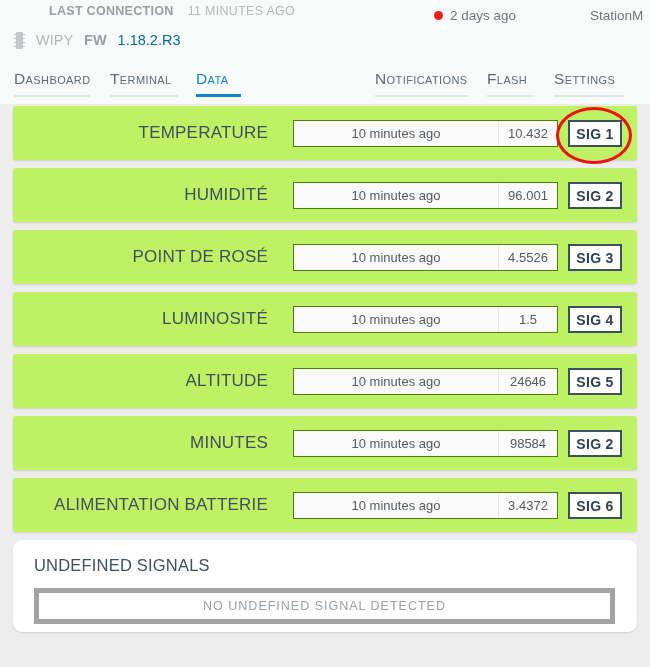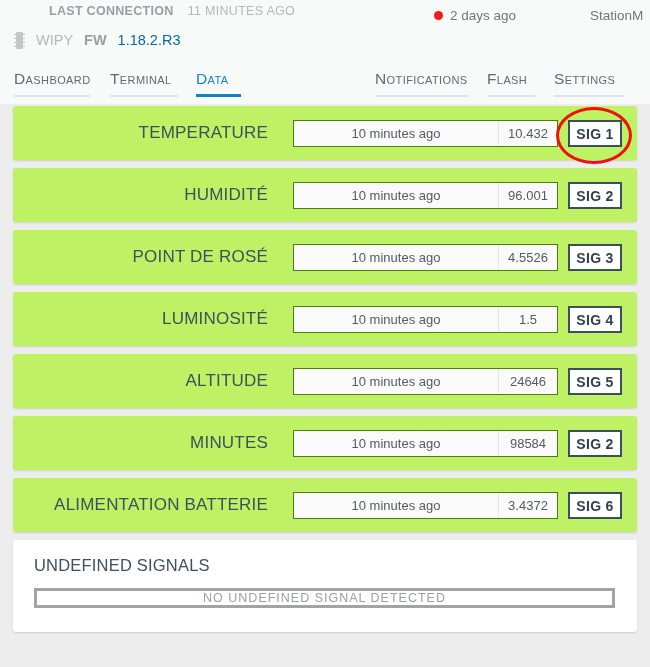--- a/index.html
+++ b/index.html
@@ -95,30 +95,30 @@
   .sig-badge {
     position: absolute; left: 555px; top: 14px; width: 54px; height: 27px;
     background: #ffffff; border: 2px solid #3c4f5e;
     display: flex; align-items: center; justify-content: center;
     font-size: 14px; font-weight: bold; color: #2f4150; letter-spacing: .3px;
   }
 
   
   .undef-card {
     position: relative; margin: 0 13px; height: 92px;
-    background: #ffffff; border-radius: 3px;
+    background: #ffffff; border-radius: 9px;
     box-shadow: 0 1px 2px rgba(0,0,0,.13);
   }
   .undef-title {
     position: absolute; left: 21px; top: 16px;
     font-size: 16.5px; color: #3d5060; letter-spacing: .2px;
   }
   .undef-box {
-    position: absolute; left: 21px; top: 48px; right: 22px; height: 20px;
-    border: 3px solid #a3a3a3; background: #fff;
+    position: absolute; left: 21px; top: 48px; right: 22px; height: 36px;
+    border: 5px solid #a3a3a3; background: #fff;
     display: flex; align-items: center; justify-content: center;
     font-size: 12.5px; color: #9aa0a5; letter-spacing: 1px;
   }
 
   
   .annot-ellipse {
     position: absolute; left: 556px; top: 107px; width: 76px; height: 57px;
     border: 3.5px solid #ee1111; border-radius: 50%;
     pointer-events: none;
   }

